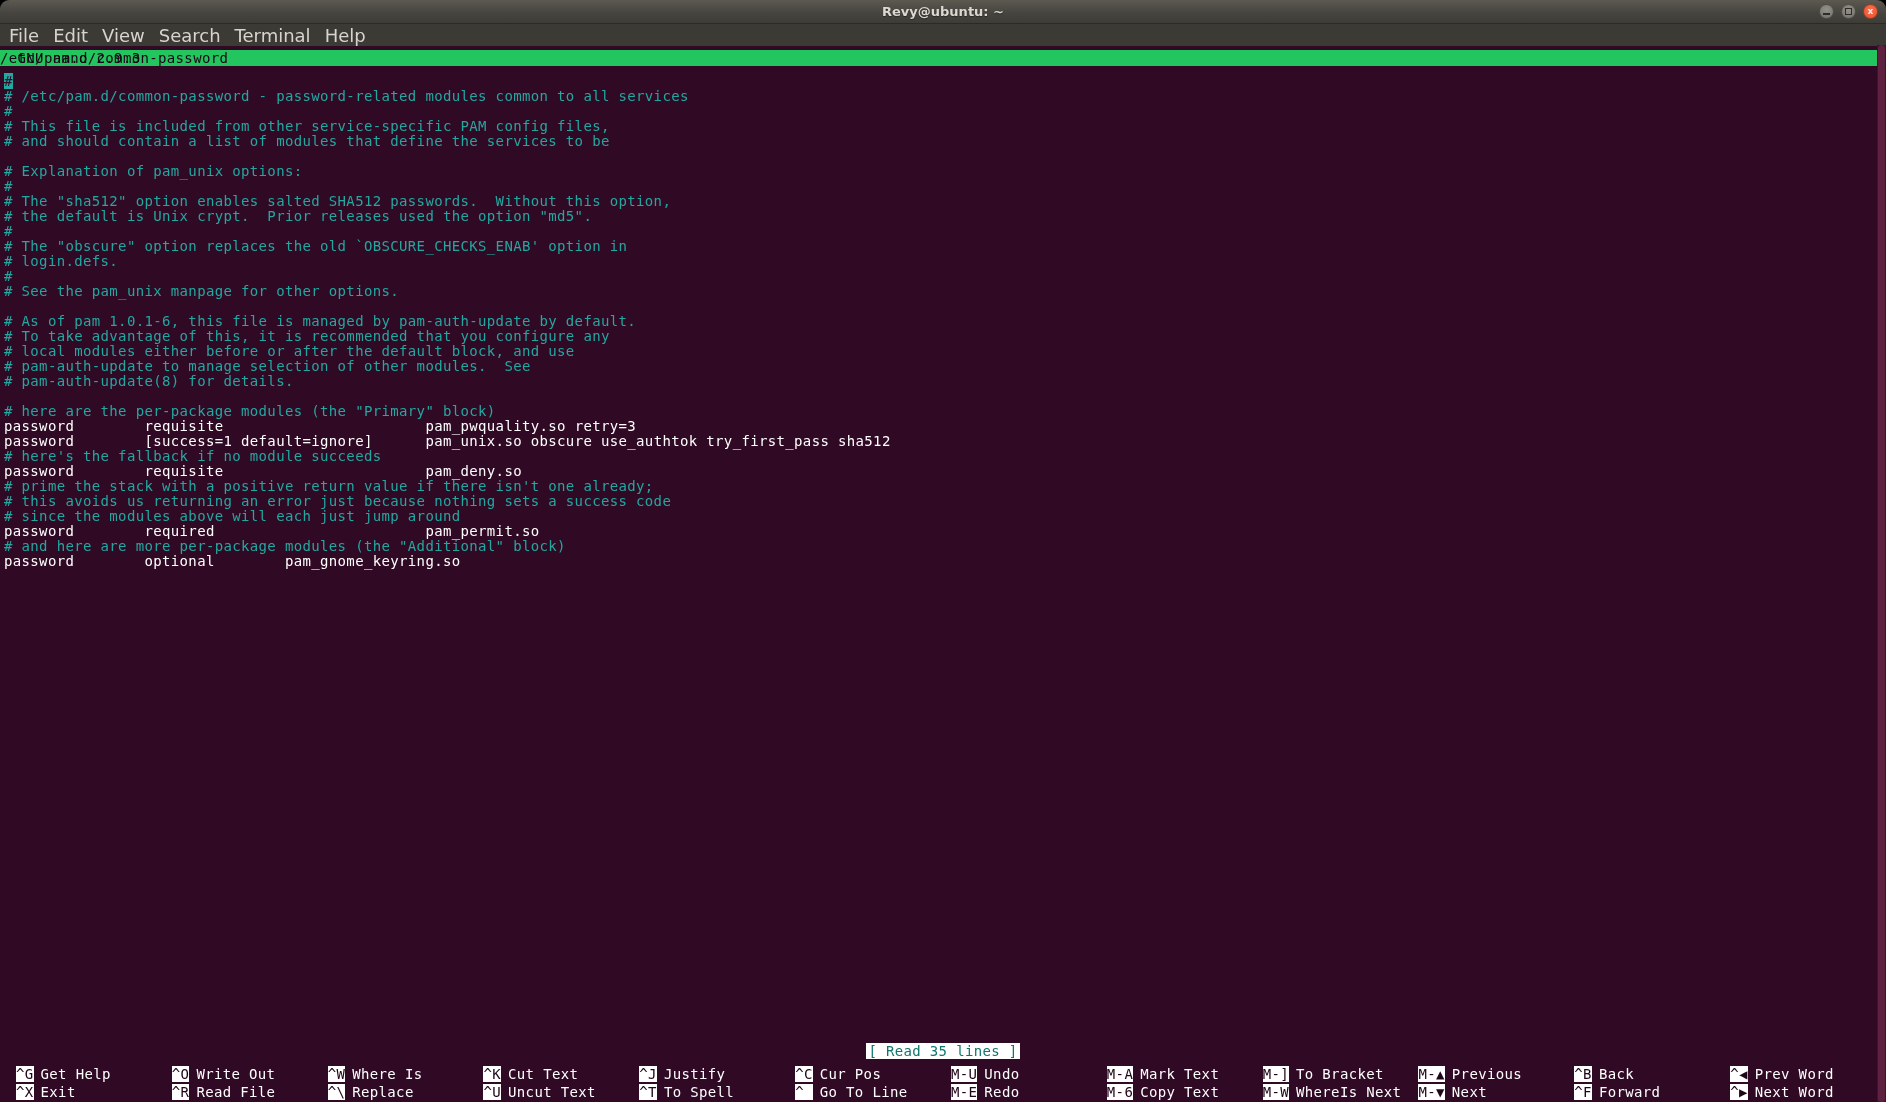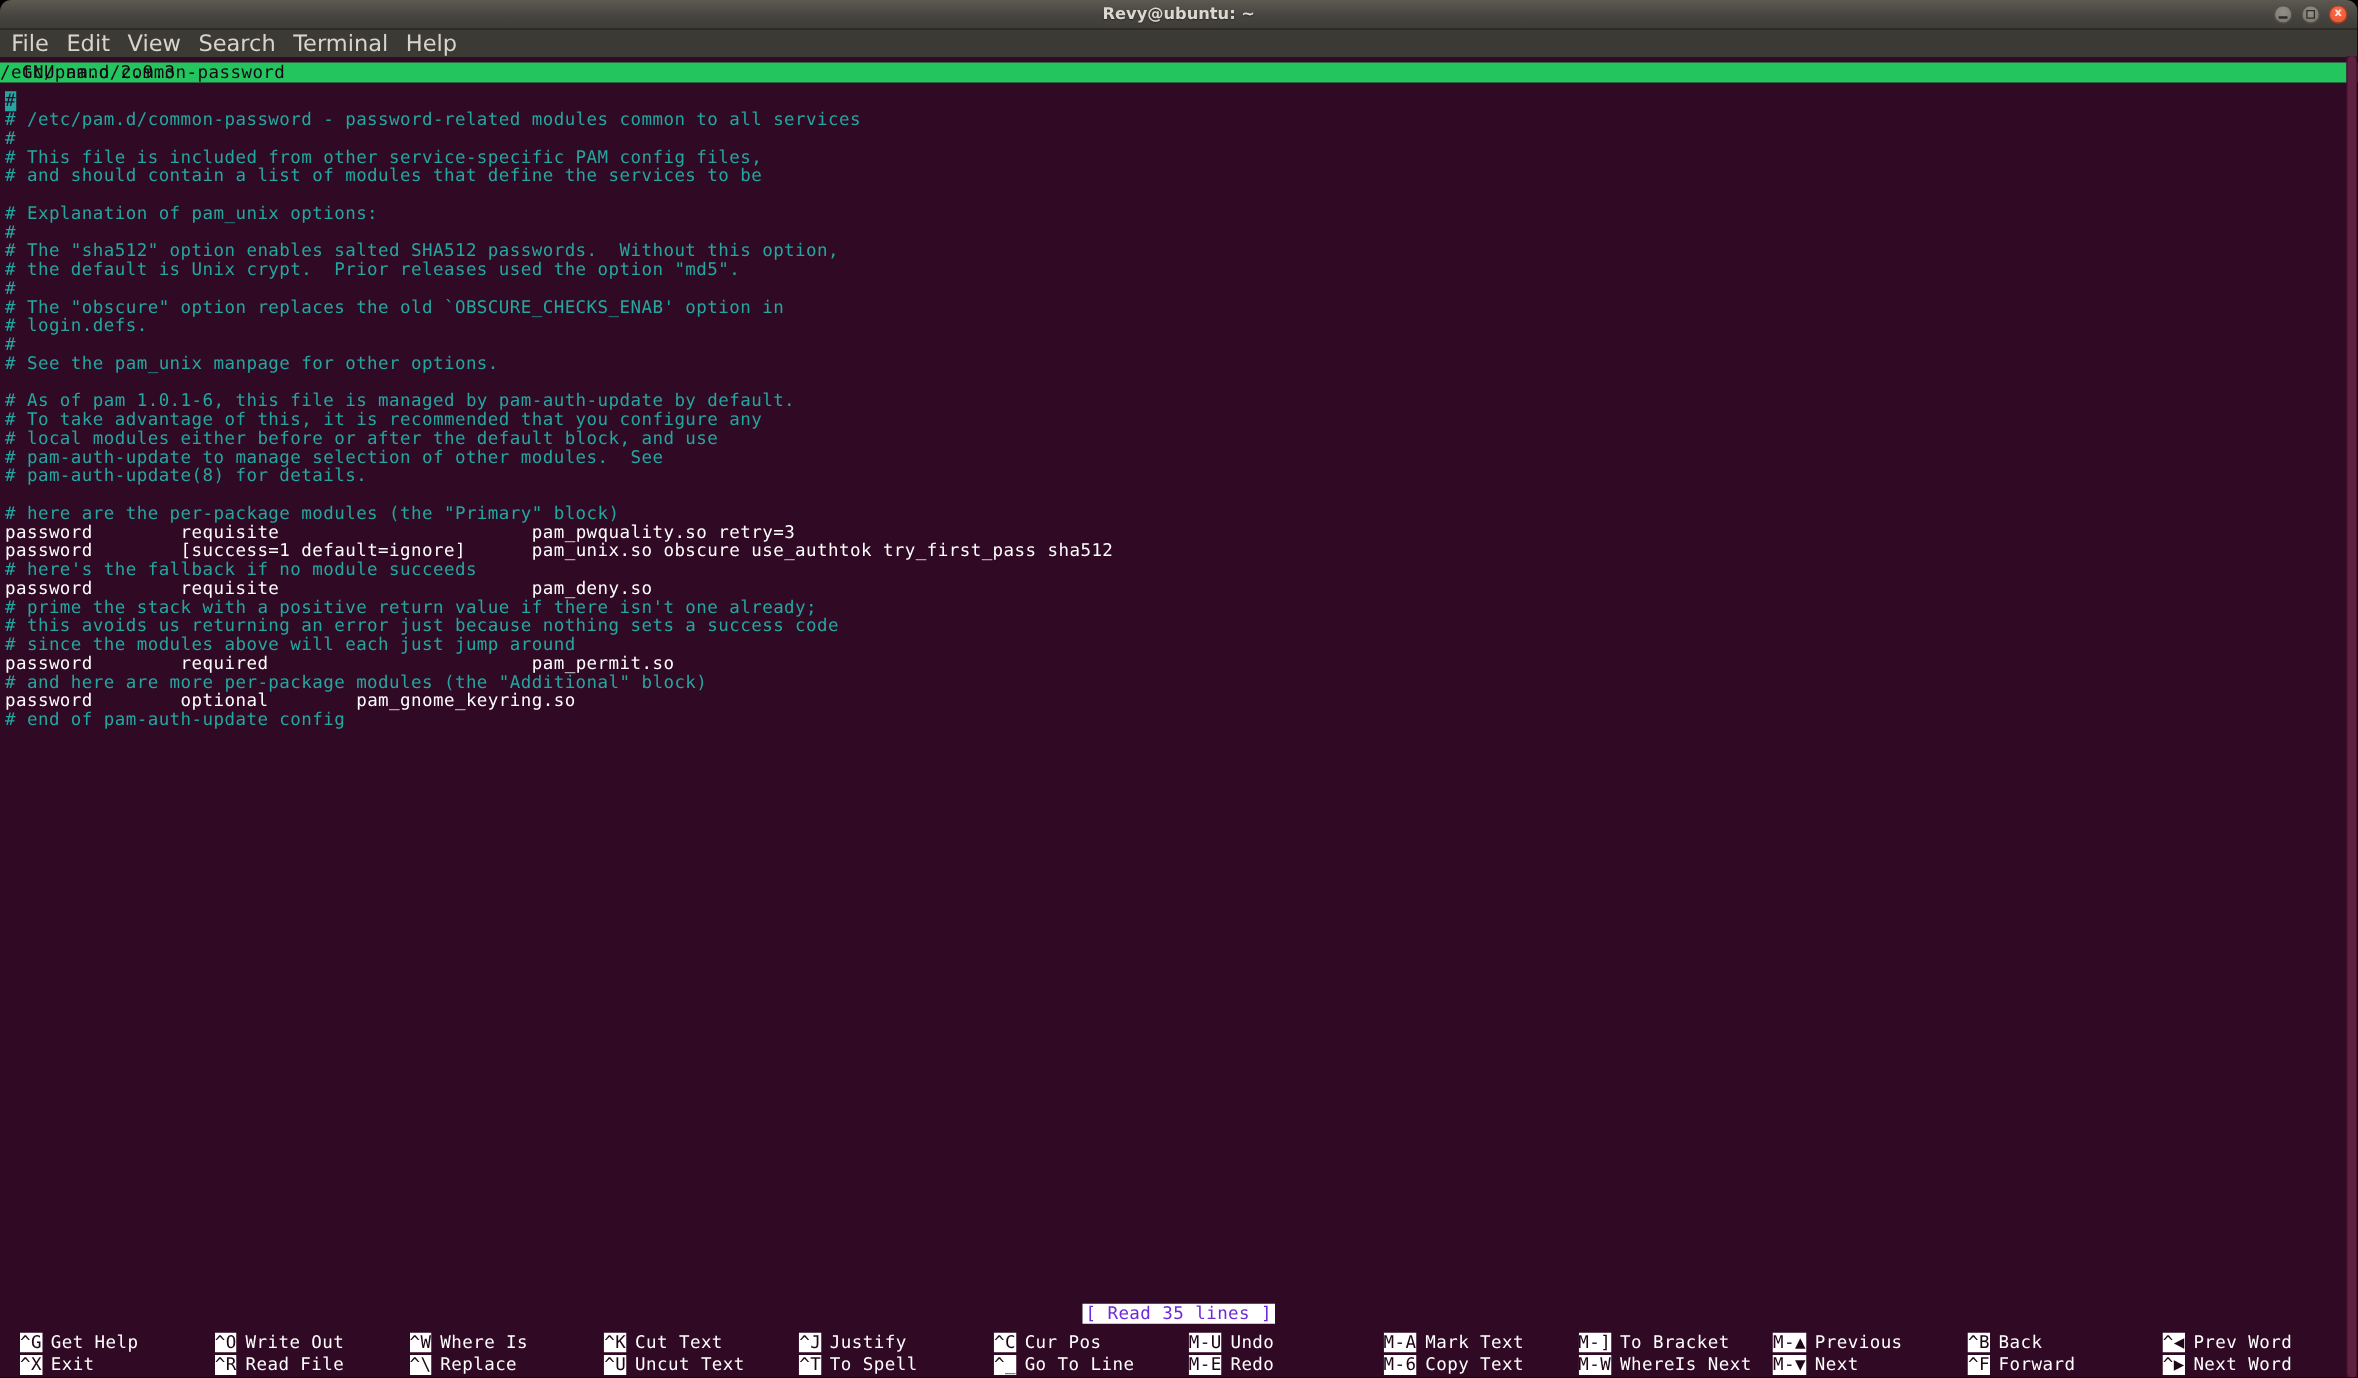--- a/index.html
+++ b/index.html
@@ -28,21 +28,21 @@
                line-height:16px;white-space:pre;}
   .nano-version{position:absolute;left:0;top:0;}
   .nano-filename{position:absolute;left:0;right:0;top:0;}
   .editor{flex:1;padding:8px 0 0 4px;overflow:hidden;}
   .ln{height:15px;line-height:15px;white-space:pre;tab-size:8;}
   .ln.cmt{color:#23a7a1;}
   .ln.code{color:#ffffff;}
   .cursor{background:#23a7a1;color:#300a24;}
   
   .status-row{height:16px;flex:0 0 16px;margin-bottom:7px;text-align:center;line-height:16px;}
-  .status-badge{background:#ffffff;color:#6d28d9;padding:0 2px;white-space:pre;}
+  .status-badge{background:#ffffff;color:#0f766e;padding:0 2px;white-space:pre;}
   .shortcut-row{height:16px;flex:0 0 16px;line-height:16px;margin-bottom:2px;
                 display:grid;grid-template-columns:repeat(12,1fr);padding-left:16px;}
   .sc{white-space:pre;overflow:hidden;}
   .sc .key{background:#ffffff;color:#1e0517;}
   .sc .lbl{color:#ffffff;margin-left:7px;}
   
   .scrollbar{position:absolute;top:45px;right:0;bottom:0;width:9px;background:#41112f;}
   .scrollbar .thumb{position:absolute;top:0;left:1px;right:1px;height:100%;background:#5e2240;border-radius:4px;}
 </style>
 </head>
@@ -107,21 +107,20 @@
         <div class="ln code">password	requisite			pam_pwquality.so retry=3</div>
         <div class="ln code">password	[success=1 default=ignore]	pam_unix.so obscure use_authtok try_first_pass sha512</div>
         <div class="ln cmt"># here's the fallback if no module succeeds</div>
         <div class="ln code">password	requisite			pam_deny.so</div>
         <div class="ln cmt"># prime the stack with a positive return value if there isn't one already;</div>
         <div class="ln cmt"># this avoids us returning an error just because nothing sets a success code</div>
         <div class="ln cmt"># since the modules above will each just jump around</div>
         <div class="ln code">password	required			pam_permit.so</div>
         <div class="ln cmt"># and here are more per-package modules (the "Additional" block)</div>
         <div class="ln code">password	optional	pam_gnome_keyring.so</div>
-        <div class="ln cmt"># end of pam-auth-update config</div>
       </div>
 
     <div class="status-row">
       <span class="status-badge">[ Read 35 lines ]</span>
     </div>
 
     <div class="shortcut-row">
         <span class="sc"><span class="key">^G</span><span class="lbl">Get Help</span></span>
         <span class="sc"><span class="key">^O</span><span class="lbl">Write Out</span></span>
         <span class="sc"><span class="key">^W</span><span class="lbl">Where Is</span></span>

